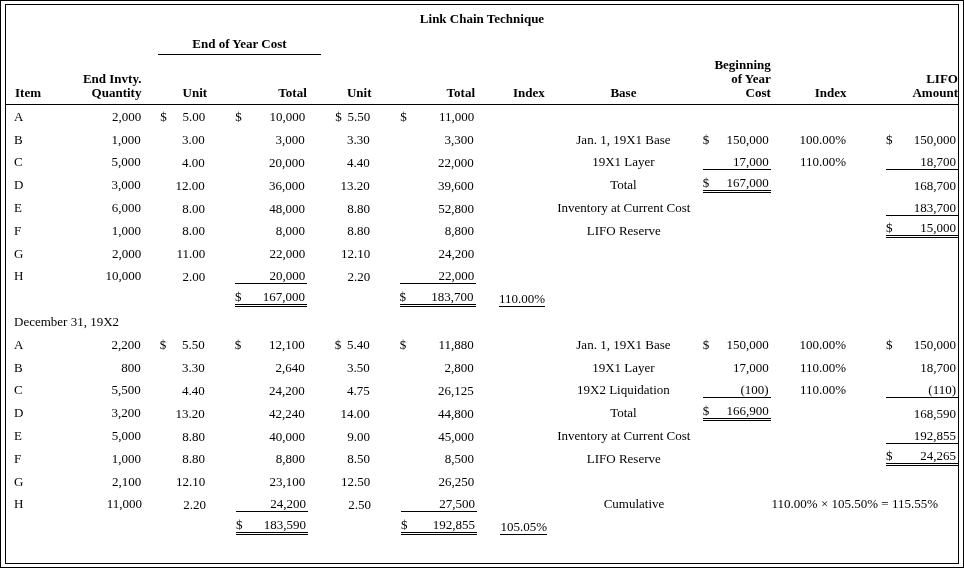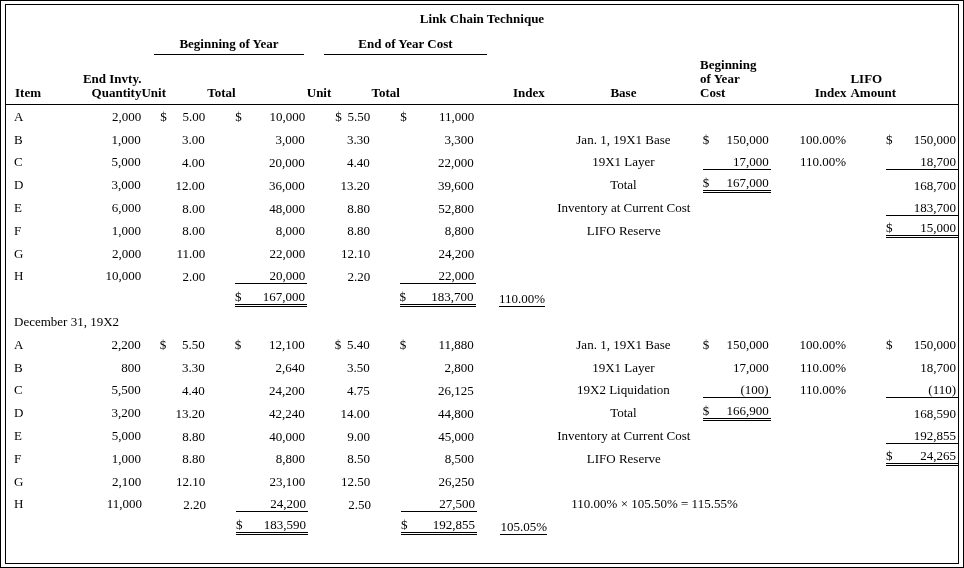--- a/index.html
+++ b/index.html
@@ -16,21 +16,21 @@
   .header { height:100px; border-bottom:1px solid #000; box-sizing:border-box; position:relative; }
   .title { text-align:center; font-weight:bold; padding-top:6px; height:18px; }
   .groups { display:flex; padding-left:8px; margin-top:4px; height:22px; }
   .gspacer { width:128px; }
   .group { display:flex; align-items:flex-end; justify-content:center;
            font-weight:bold; border-bottom:1px solid #000; padding-bottom:2px; box-sizing:border-box; }
   .g1 { width:150px; margin-left:12px; margin-right:4px; }
   .g2 { width:163px; margin-left:16px; margin-right:-10px; }
   .colheads { display:flex; padding-left:8px; align-items:flex-end; height:48px;
               padding-bottom:3px; box-sizing:border-box; }
-  .colhead { font-weight:bold; text-align:left; line-height:14px; white-space:pre-line; box-sizing:border-box; }
+  .colhead { font-weight:bold; text-align:right; line-height:14px; white-space:pre-line; box-sizing:border-box; }
   .colhead.c0 { text-align:left; padding-left:1px; }
   
   .row { display:flex; padding-left:8px; height:22.8px; align-items:center; }
   .cell { box-sizing:border-box; line-height:15px; }
   .c0 { width:40px;  text-align:left; }
   .c1 { width:88px;  text-align:right; }
   .c2 { width:66px;  }
   .c3 { width:100px; }
   .c4 { width:65px;  }
   .c5 { width:104px; }
@@ -46,32 +46,31 @@
   .m3 { width:72px; margin-left:28px; }
   .m4 { width:37px; margin-left:28px; }
   .m5 { width:76px; margin-left:28px; }
   .m8 { width:68px; margin-left:3px;  }
   .m10{ width:72px; margin-left:36px; }
   .u1 { border-bottom:1px solid #000; }
   .u2 { border-bottom:3px double #000; }
   .ul-text { border-bottom:1px solid #000; }
   .indent { padding-left:16px; }
   .formula { margin-left:-24px; text-align:left; white-space:nowrap; }
-  .spancell { text-align:center; }
+  .spancell { text-align:right; }
 </style>
 </head>
 <body>
 
 <div class="frame">
   <div class="table">
     <div class="header">
       <div class="title">Link Chain Technique</div>
       <div class="groups">
         <div class="gspacer"></div>
-        <div class="group g1">Beginning of Year</div>
         <div class="group g2">End of Year Cost</div>
       </div>
       <div class="colheads" id="colheads">
           <div class="colhead c0">Item</div>
           <div class="colhead c1">End Invty.
 Quantity</div>
           <div class="colhead c2">Unit</div>
           <div class="colhead c3">Total</div>
           <div class="colhead c4">Unit</div>
           <div class="colhead c5">Total</div>
@@ -718,20 +717,21 @@
               <span>2.50</span>
             </div>
           </div>
           <div class="cell c5">
             <div class="money m5 u1">
               <span></span>
               <span>27,500</span>
             </div>
           </div>
           <div class="cell c6"></div>
+          <div class="cell c7 indent">Cumulative</div>
           <div class="cell c8 spancell formula" style="width: 259px;"><span>110.00% × 105.50% = 115.55%</span></div>
         </div>
         <div class="row">
           <div class="cell c0"></div>
           <div class="cell c1"></div>
           <div class="cell c2"></div>
           <div class="cell c3">
             <div class="money m3 u2">
               <span>$</span>
               <span>183,590</span>

